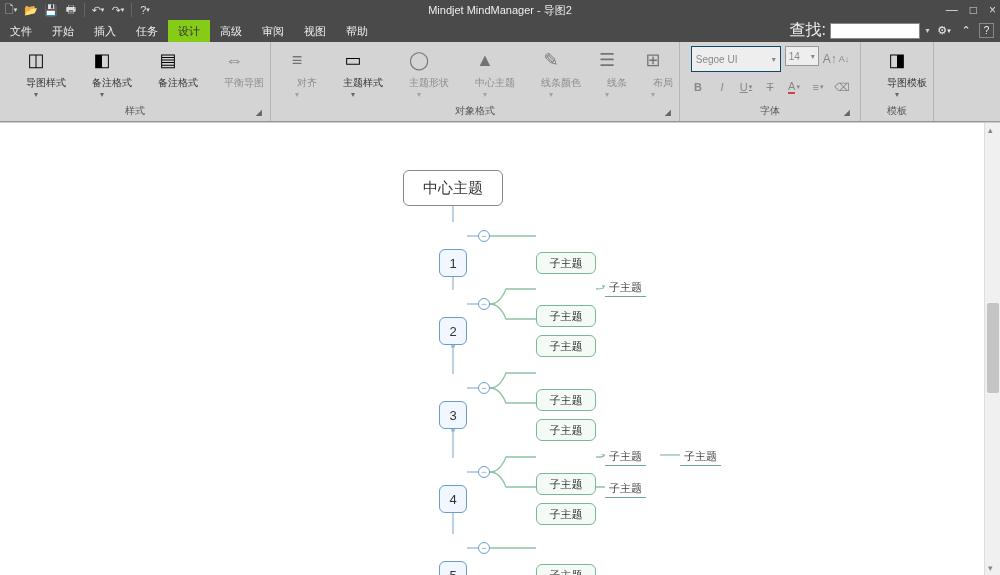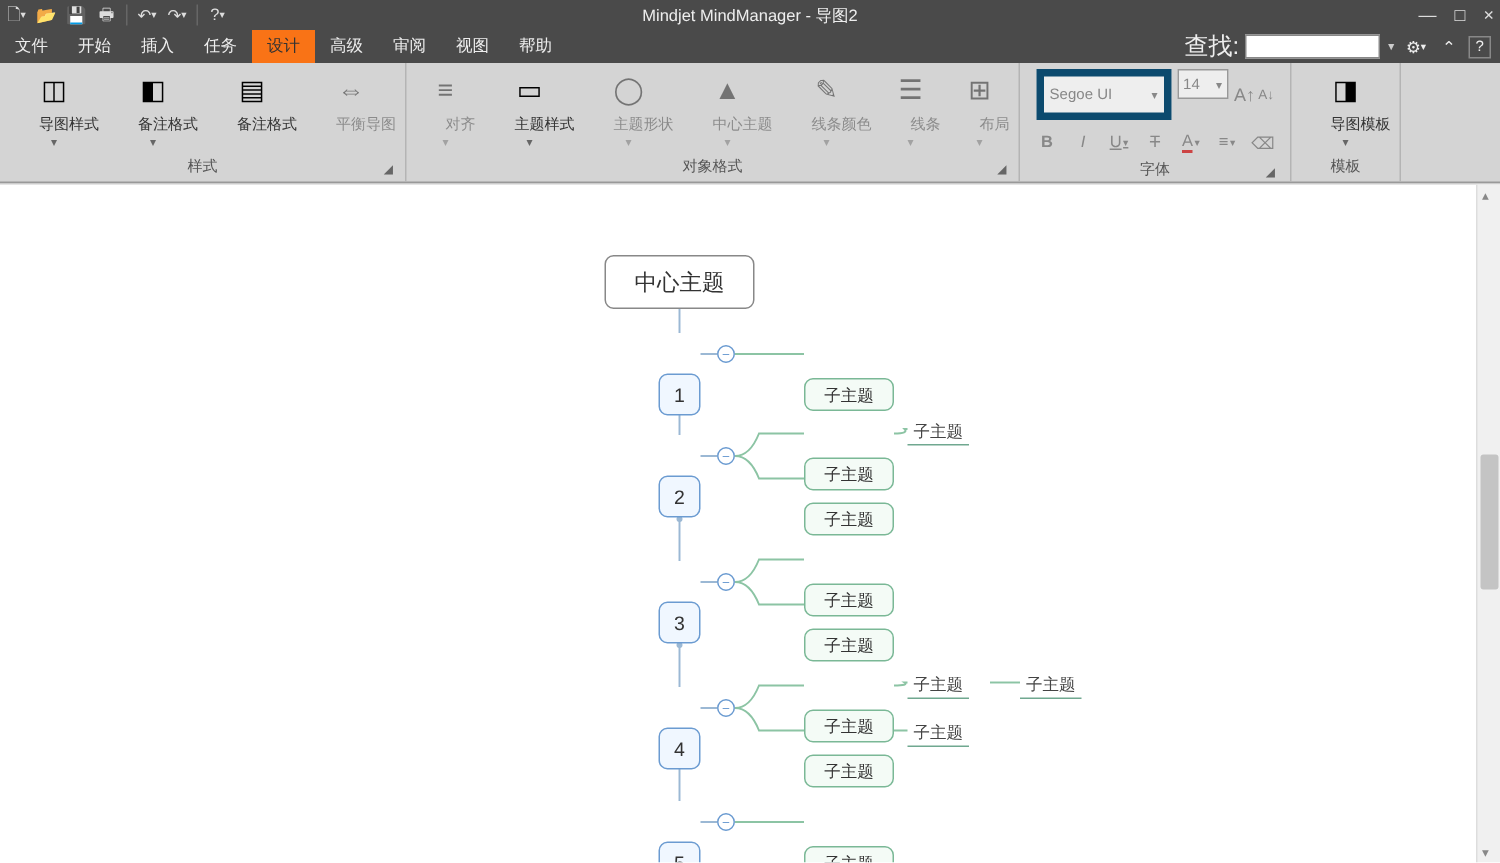--- a/index.html
+++ b/index.html
@@ -7,43 +7,43 @@
 
 
 .titlebar { height:20px; background:#4a4a4a; color:#ddd; display:flex; align-items:center; font-size:10px; position:relative; }
 .qa-left { display:flex; align-items:center; gap:2px; padding-left:2px; }
 .qa-btn { width:18px; height:18px; display:flex; align-items:center; justify-content:center; color:#ddd; font-size:11px; }
 .qa-sep { width:1px; height:14px; background:#666; margin:0 2px; }
 .title-text { position:absolute; left:50%; transform:translateX(-50%); font-size:11px; color:#eee; }
 .win-ctrl { position:absolute; right:4px; display:flex; gap:12px; font-size:12px; }
 
 
-.menubar { height:22px; background:#4a4a4a; color:#eee; display:flex; align-items:center; font-size:11px; }
+.menubar { height:22px; background:#4a4a4a; color:#eee; display:flex; align-items:flex-start; font-size:11px; }
 .menu-item { padding:0 10px; height:22px; line-height:22px; }
-.menu-item.active { background:#f97316; color:#333; }
+.menu-item.active { background:#84cc16; color:#333; }
 .menu-spacer { flex:1; }
 .search-wrap { display:flex; align-items:center; gap:4px; padding-right:6px; }
 .search-input { width:90px; height:16px; border:1px solid #888; background:#fff; font-size:10px; padding:0 2px; }
 .mb-icon { width:18px; height:18px; display:flex; align-items:center; justify-content:center; color:#eee; font-size:11px; }
 
 
 .ribbon { height:80px; background:#d4d4d4; border-bottom:1px solid #999; display:flex; }
 .rgroup { display:flex; flex-direction:column; align-items:center; border-right:1px solid #b4b4b4; padding:4px 6px 0; }
 .rgroup-row { display:flex; gap:6px; }
 .rbtn { display:flex; flex-direction:column; align-items:center; gap:2px; min-width:40px; }
 .rbtn.disabled { opacity:.45; }
 .rbtn .icon { width:28px; height:28px; display:flex; align-items:center; justify-content:center; font-size:18px; }
 .rbtn .lbl { font-size:10px; color:#333;margin-left:20px; }
 .rbtn .arrow { font-size:8px; color:#666; margin-top:-2px; }
 .rgroup-title { font-size:10px; color:#555; margin-top:auto; padding:2px 0 3px; width:100%; text-align:center; position:relative; }
 .rgroup-title .launcher { position:absolute; right:2px; bottom:4px; font-size:8px; color:#666; }
 
 .font-group { flex-direction:column; padding:4px 8px 0; }
 .font-row1 { display:flex; gap:4px; margin-bottom:6px; }
-.font-select { width:90px; height:20px; border:5px solid #0c4a6e; background:#eee; font-size:10px; color:#888; padding:12px 4px; display:flex; align-items:center; }
+.font-select { width:90px; height:20px; border:1px solid #0c4a6e; background:#eee; font-size:10px; color:#888; padding:12px 4px; display:flex; align-items:center; }
 .font-size { width:34px; height:20px; border:1px solid #999; background:#eee; font-size:10px; color:#888; display:flex; align-items:center; padding:0 3px; }
 .font-aa { display:flex; gap:2px; align-items:center; }
 .font-aa span { font-size:12px; color:#888; }
 .font-row2 { display:flex; gap:4px; align-items:center; }
 .fbtn { width:20px; height:18px; display:flex; align-items:center; justify-content:center; font-size:11px; color:#888; position:relative; }
 .fbtn .mini-arr { font-size:7px; margin-left:1px; }
 
 
 .canvas-wrap { position:relative; height:453px; background:#fff; border-top:1px solid #ccc; }
 .vscroll { position:absolute; right:0; top:0; width:16px; height:100%; background:#f0f0f0; border-left:1px solid #ddd; }

